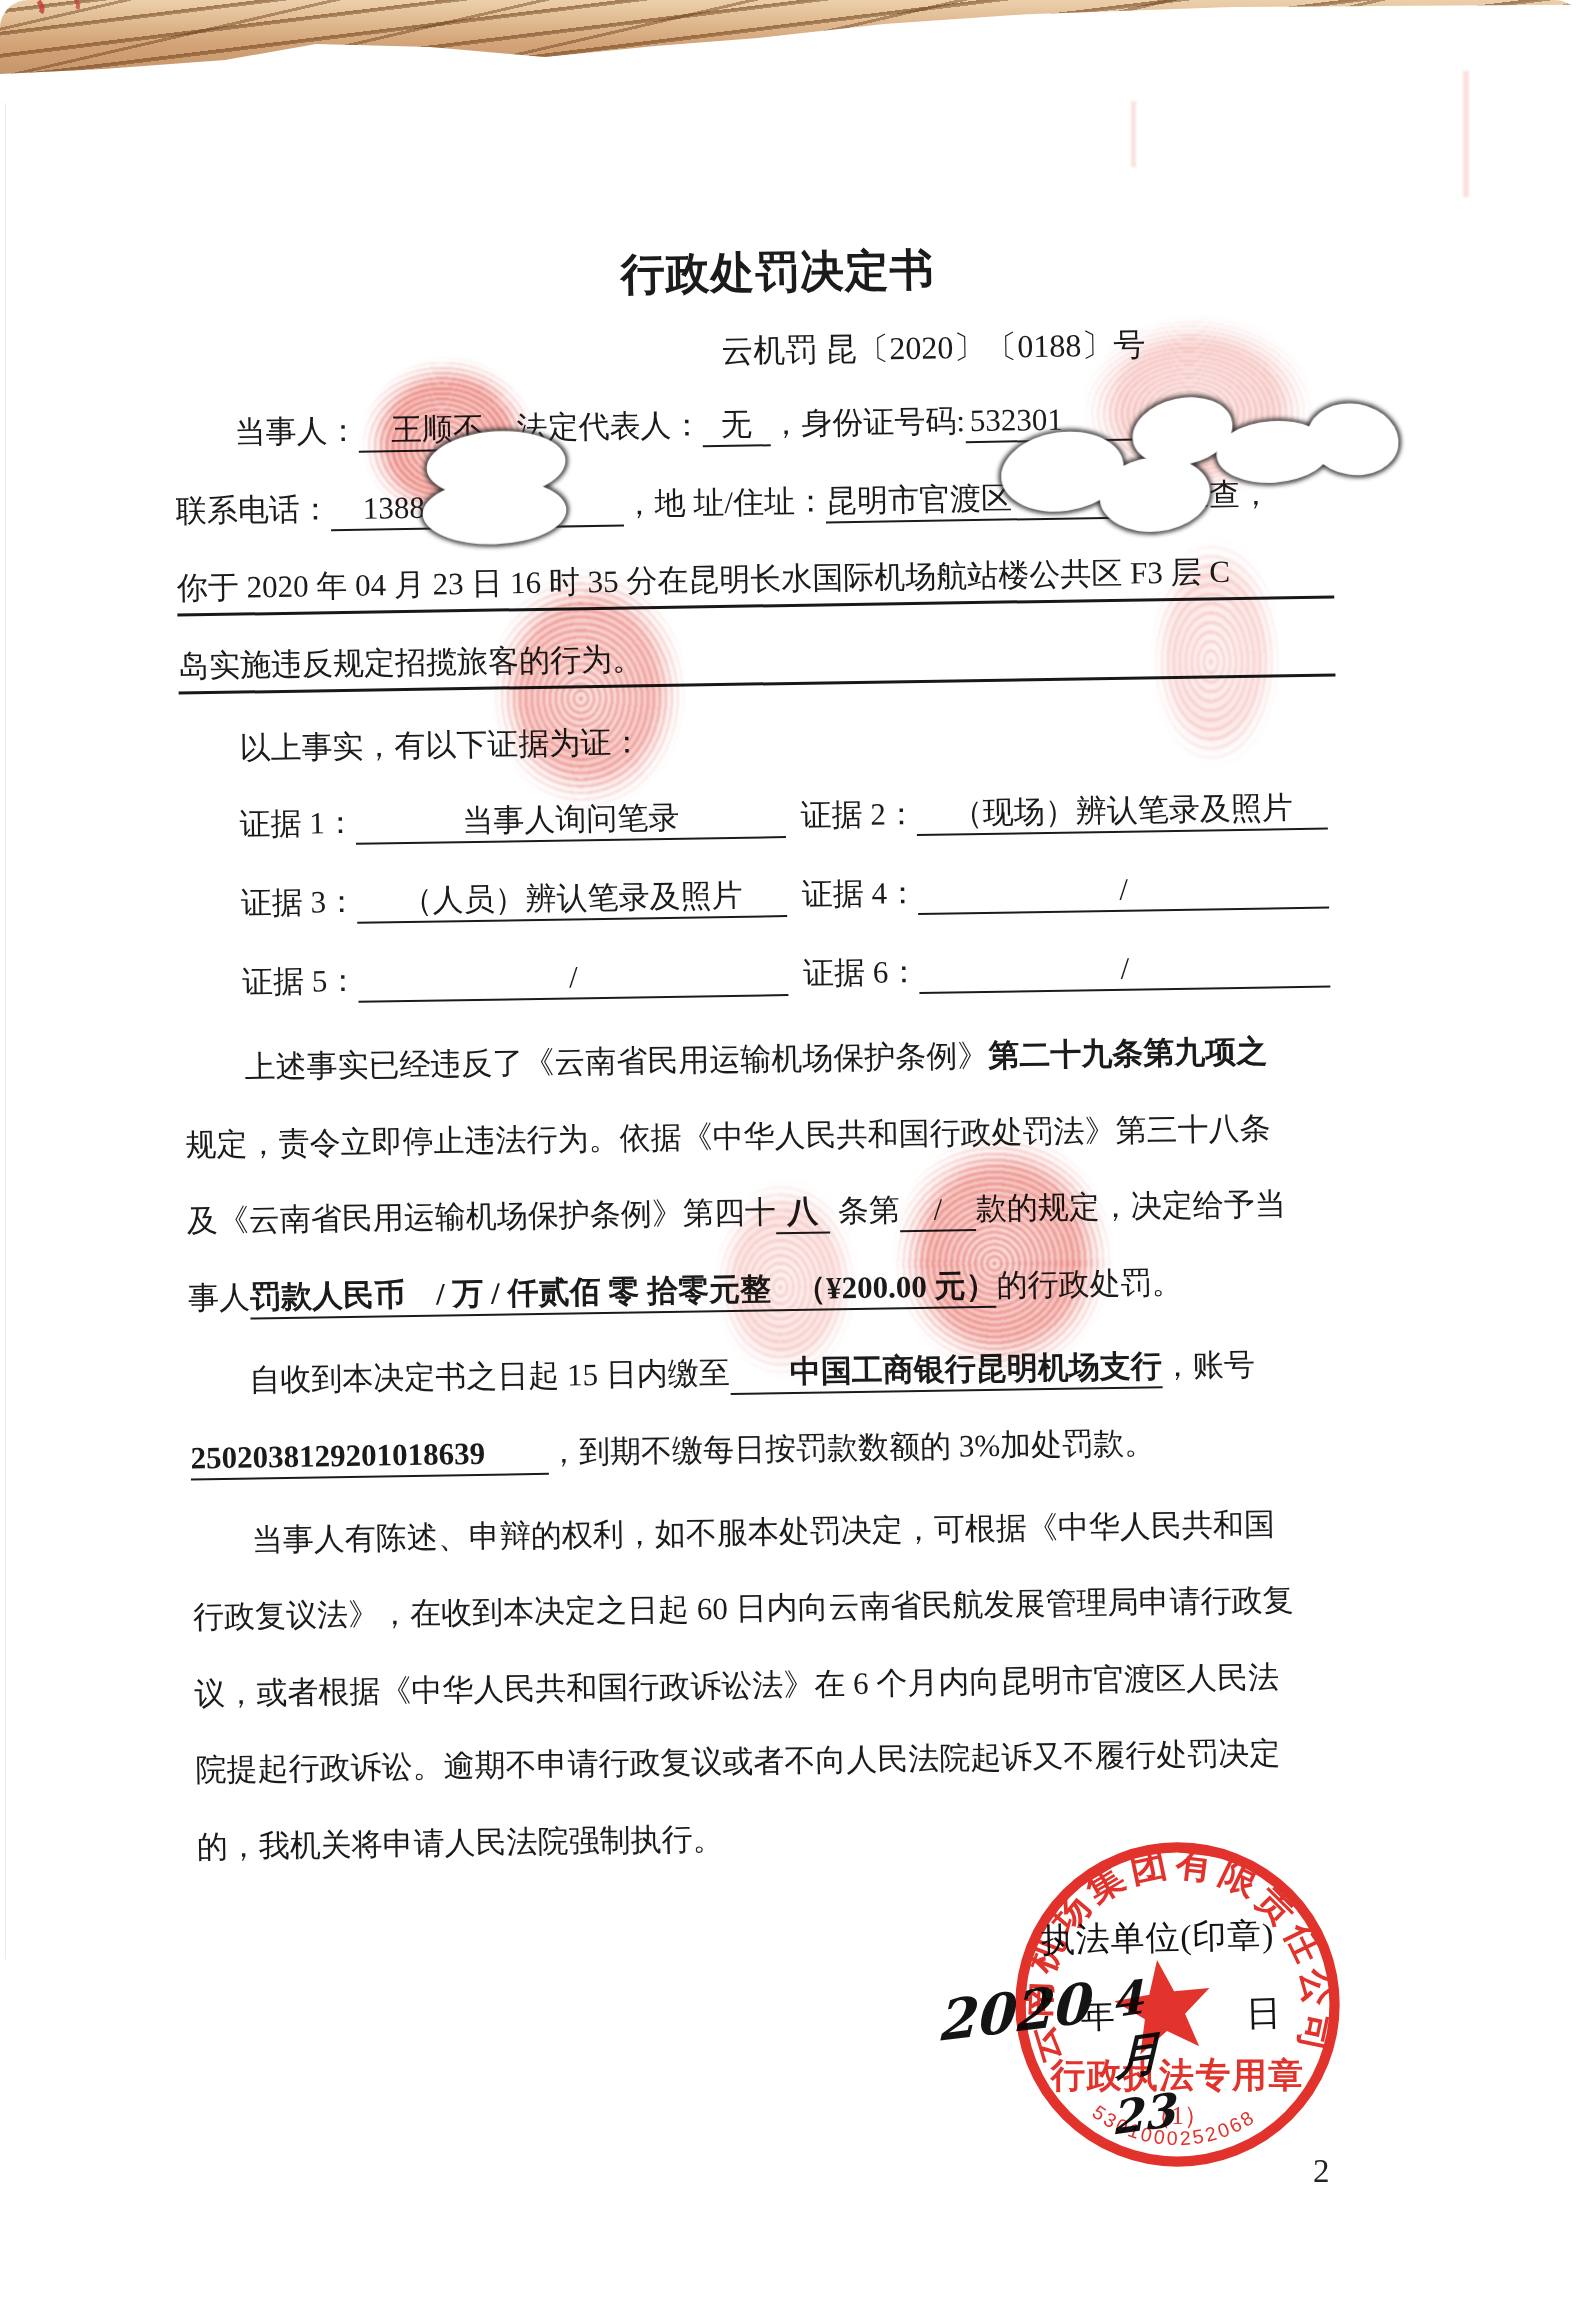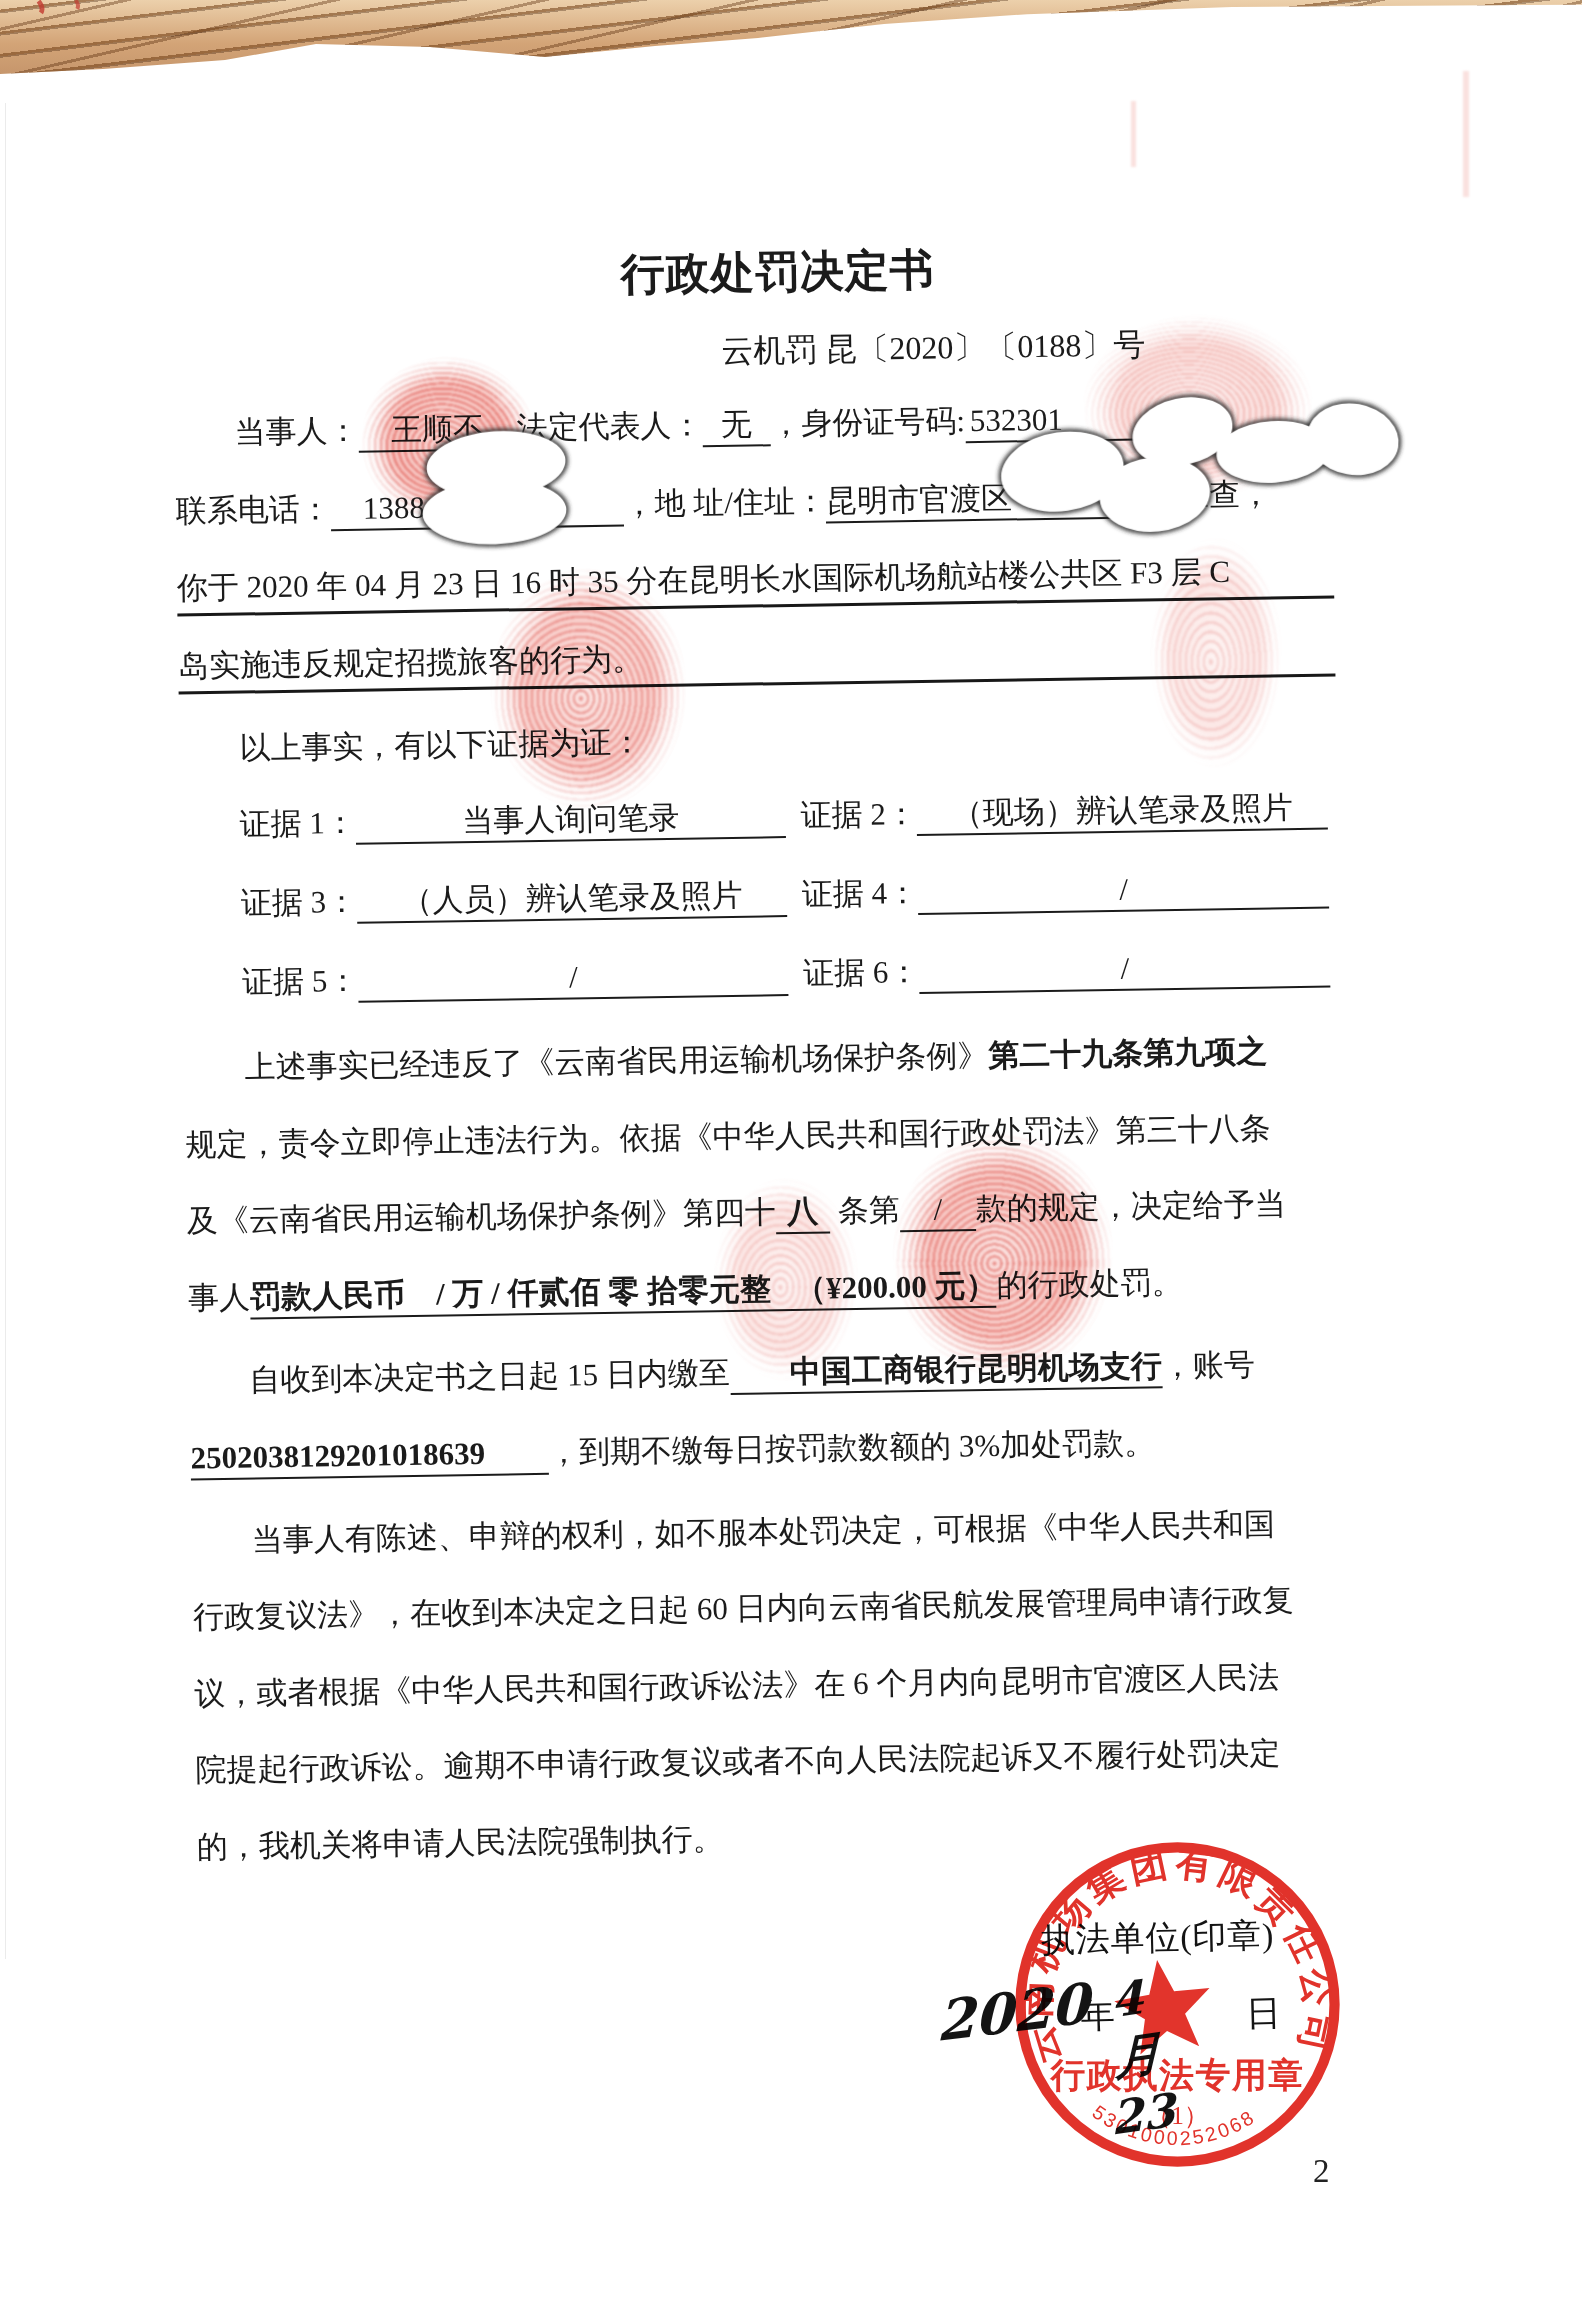--- a/index.html
+++ b/index.html
@@ -1,18 +1,18 @@
 <!DOCTYPE html>
 <html style="font-size:12.6px"><head>
 <meta charset="utf-8">
 <style>
   html,body{margin:0;padding:0;background:#ffffff;}
   .page{
     position:relative; width:1583px; height:2319px; background:#ffffff; overflow:hidden;
-    font-family:"Liberation Serif","DejaVu Serif",serif; color:#1b1b1b;
+    font-family:"Liberation Serif","DejaVu Serif",serif; color:#1b1b1b;border-radius:28px;
   }
   
   .scan-band{
     position:absolute; left:0; top:0; width:1583px; height:79px;
     background:
       repeating-linear-gradient(173deg, rgba(110,60,18,0) 0 9.5px, rgba(110,60,18,.55) 9.5px 12px, rgba(60,28,6,.35) 12px 13.4px, rgba(110,60,18,0) 13.4px 22px),
       repeating-linear-gradient(167deg, rgba(90,45,12,0) 0 27px, rgba(90,45,12,.4) 27px 30px, rgba(90,45,12,0) 30px 47px),
       linear-gradient(to bottom,#ecd0ab,#d3a477 55%,#c4946a);
     clip-path:polygon(0 0,1583px 0,1583px 4.7px,1232px 7.1px,1027px 14.2px,884px 24px,758px 38px,655px 46px,545px 57px,430px 47px,316px 44px,225px 60px,103px 69px,0 74px);
   }

